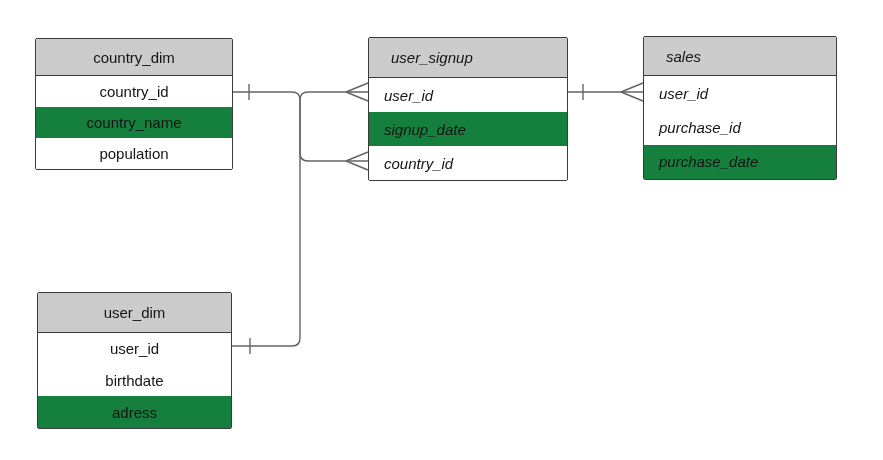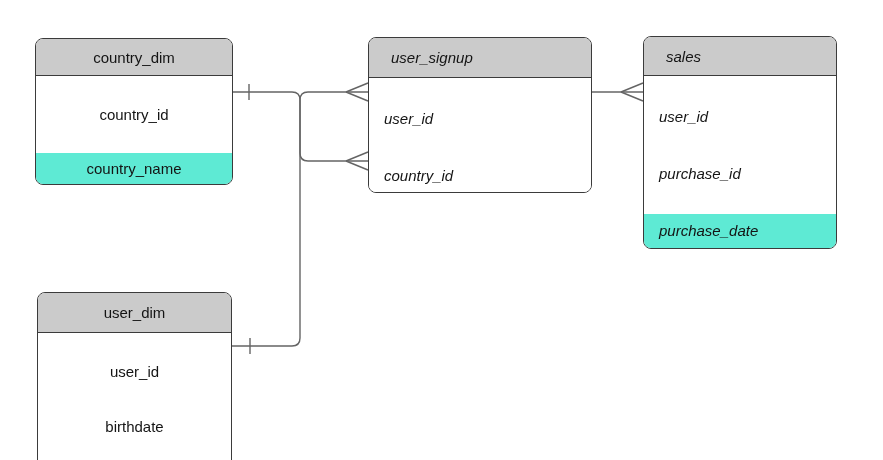--- a/index.html
+++ b/index.html
@@ -4,29 +4,29 @@
 <style>
   html,body{margin:0;padding:0;background:#ffffff;}
   .canvas{
     position:relative;width:883px;height:460px;background:#ffffff;
     font-family:"Liberation Sans",sans-serif;overflow:hidden;
   }
   svg.connectors{position:absolute;left:0;top:0;width:883px;height:460px;}
   .rel{fill:none;stroke:#646464;stroke-width:1.4;}
   .erd-table{
     position:absolute;box-sizing:border-box;background:#ffffff;
-    border:1.5px solid #3b3b3b;border-radius:8px;overflow:hidden;
+    border:1.5px solid #3b3b3b;border-radius:2px;overflow:hidden;
     font-size:15px;color:#141414;
   }
   .thead{
     background:#cbcbcb;border-bottom:1.5px solid #3b3b3b;box-sizing:border-box;
     display:flex;align-items:center;justify-content:center;
   }
-  .trow{display:flex;align-items:center;justify-content:center;background:#ffffff;margin-top:23px;}
-  .trow.alt{background:#5eead4;}
+  .trow{display:flex;align-items:center;justify-content:center;background:#ffffff;}
+  .trow.alt{background:#15803d;}
   
   .t-plain .thead{height:37px;}
   .t-plain .trow{height:31px;}
   
   .t-italic .thead{height:40px;justify-content:flex-start;padding-left:22px;font-style:italic;}
   .t-italic .trow{height:34px;justify-content:flex-start;padding-left:15px;font-style:italic;}
   #t-user-dim .thead{height:40px;}
   #t-user-dim .trow{height:31.7px;}
   #t-sales .thead{height:39px;text-align:right;}
   #t-sales .trow{height:34.3px;}
@@ -54,25 +54,27 @@
       <path class="rel" d="M568,92 H643"></path>
       <path class="rel" d="M583,84 V100"></path>
       <path class="rel" d="M621,92 L643,83 M621,92 L643,101"></path>
     </g>
   </svg>
 
   <div class="erd-table t-plain" id="t-country-dim" style="left:35px;top:38px;width:198px;">
     <div class="thead">country_dim</div>
     <div class="trow">country_id</div>
     <div class="trow alt">country_name</div>
+    <div class="trow">population</div>
   </div>
 
-  <div class="erd-table t-italic" id="t-user-signup" style="left:368px;top:37px;width:224px;text-align:center;">
+  <div class="erd-table t-italic" id="t-user-signup" style="left:368px;top:37px;width:200px;text-align:center;">
     <div class="thead">user_signup</div>
     <div class="trow">user_id</div>
+    <div class="trow alt">signup_date</div>
     <div class="trow">country_id</div>
   </div>
 
   <div class="erd-table t-italic" id="t-sales" style="left:643px;top:36px;width:194px;">
     <div class="thead">sales</div>
     <div class="trow">user_id</div>
     <div class="trow">purchase_id</div>
     <div class="trow alt">purchase_date</div>
   </div>
 

